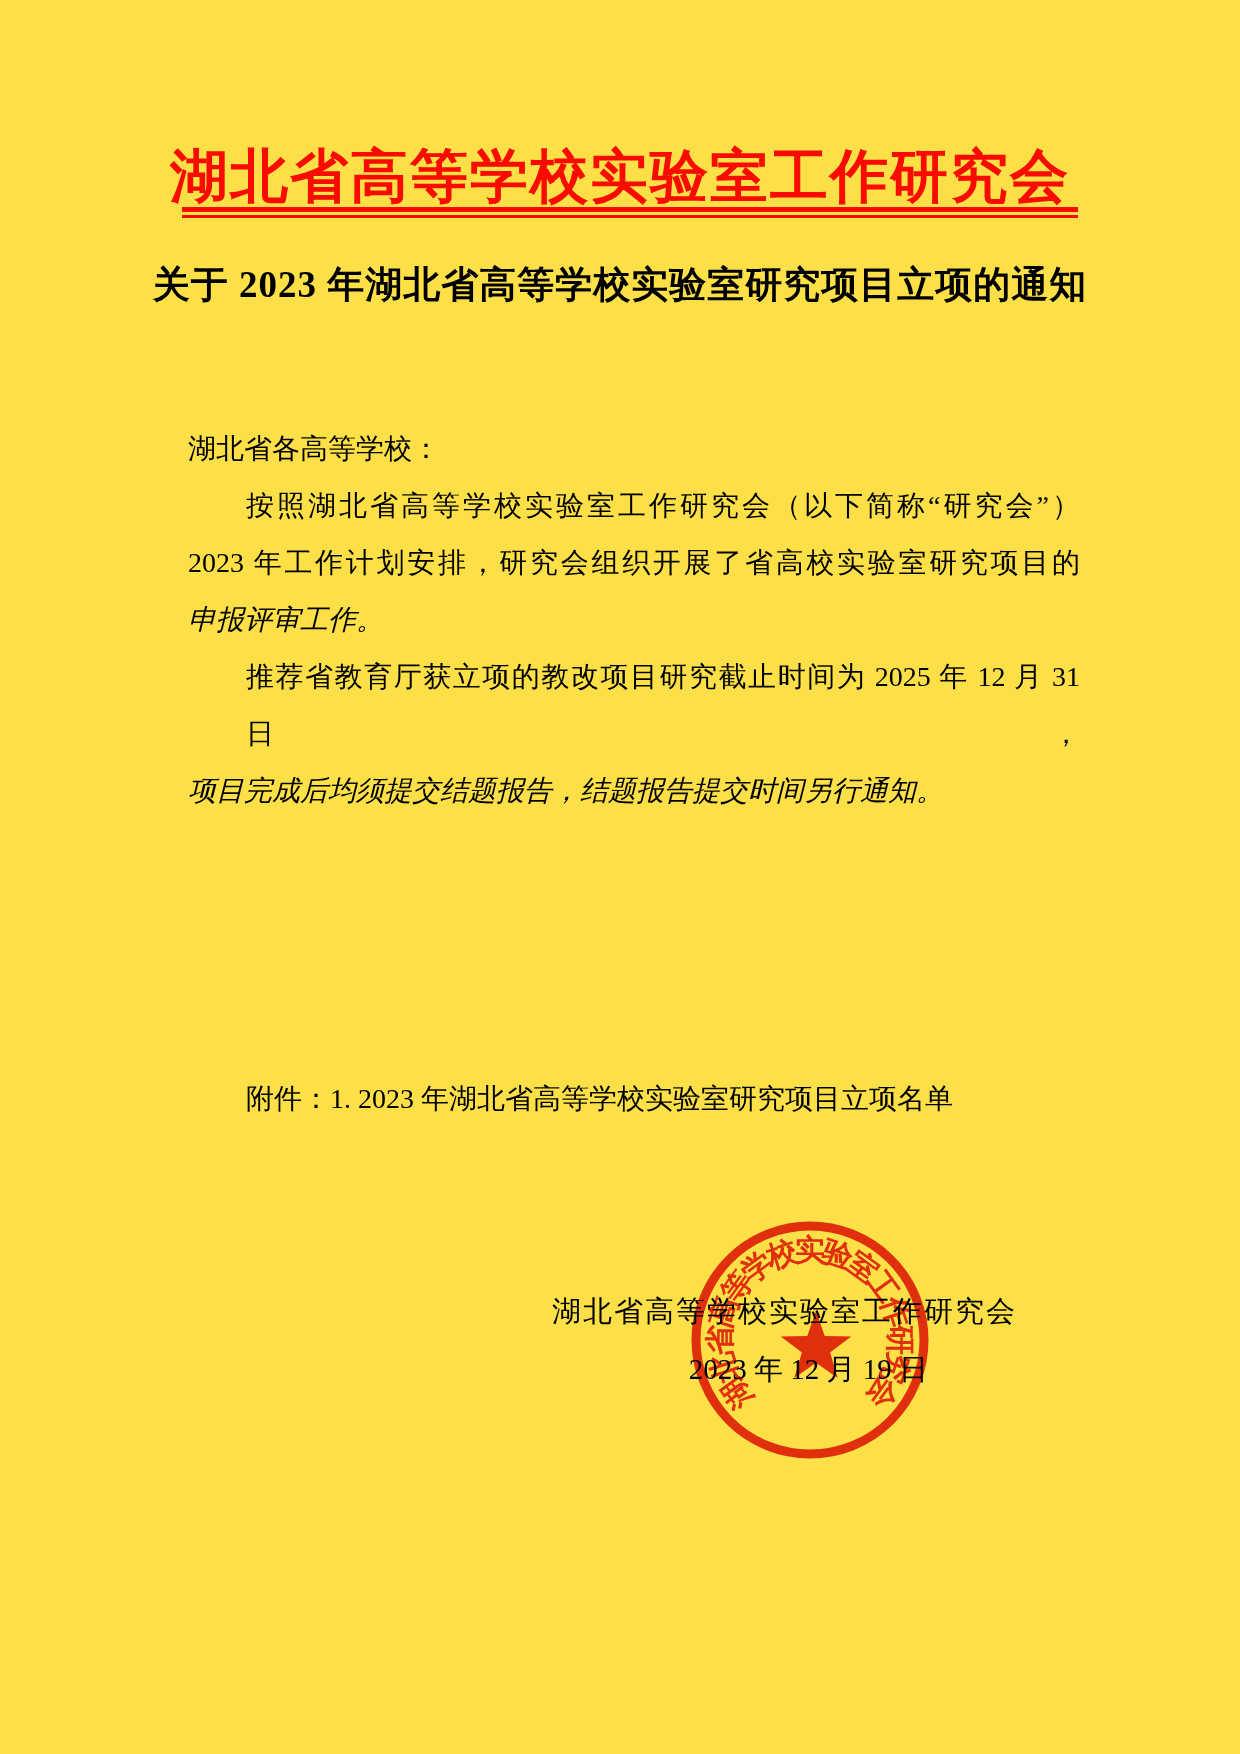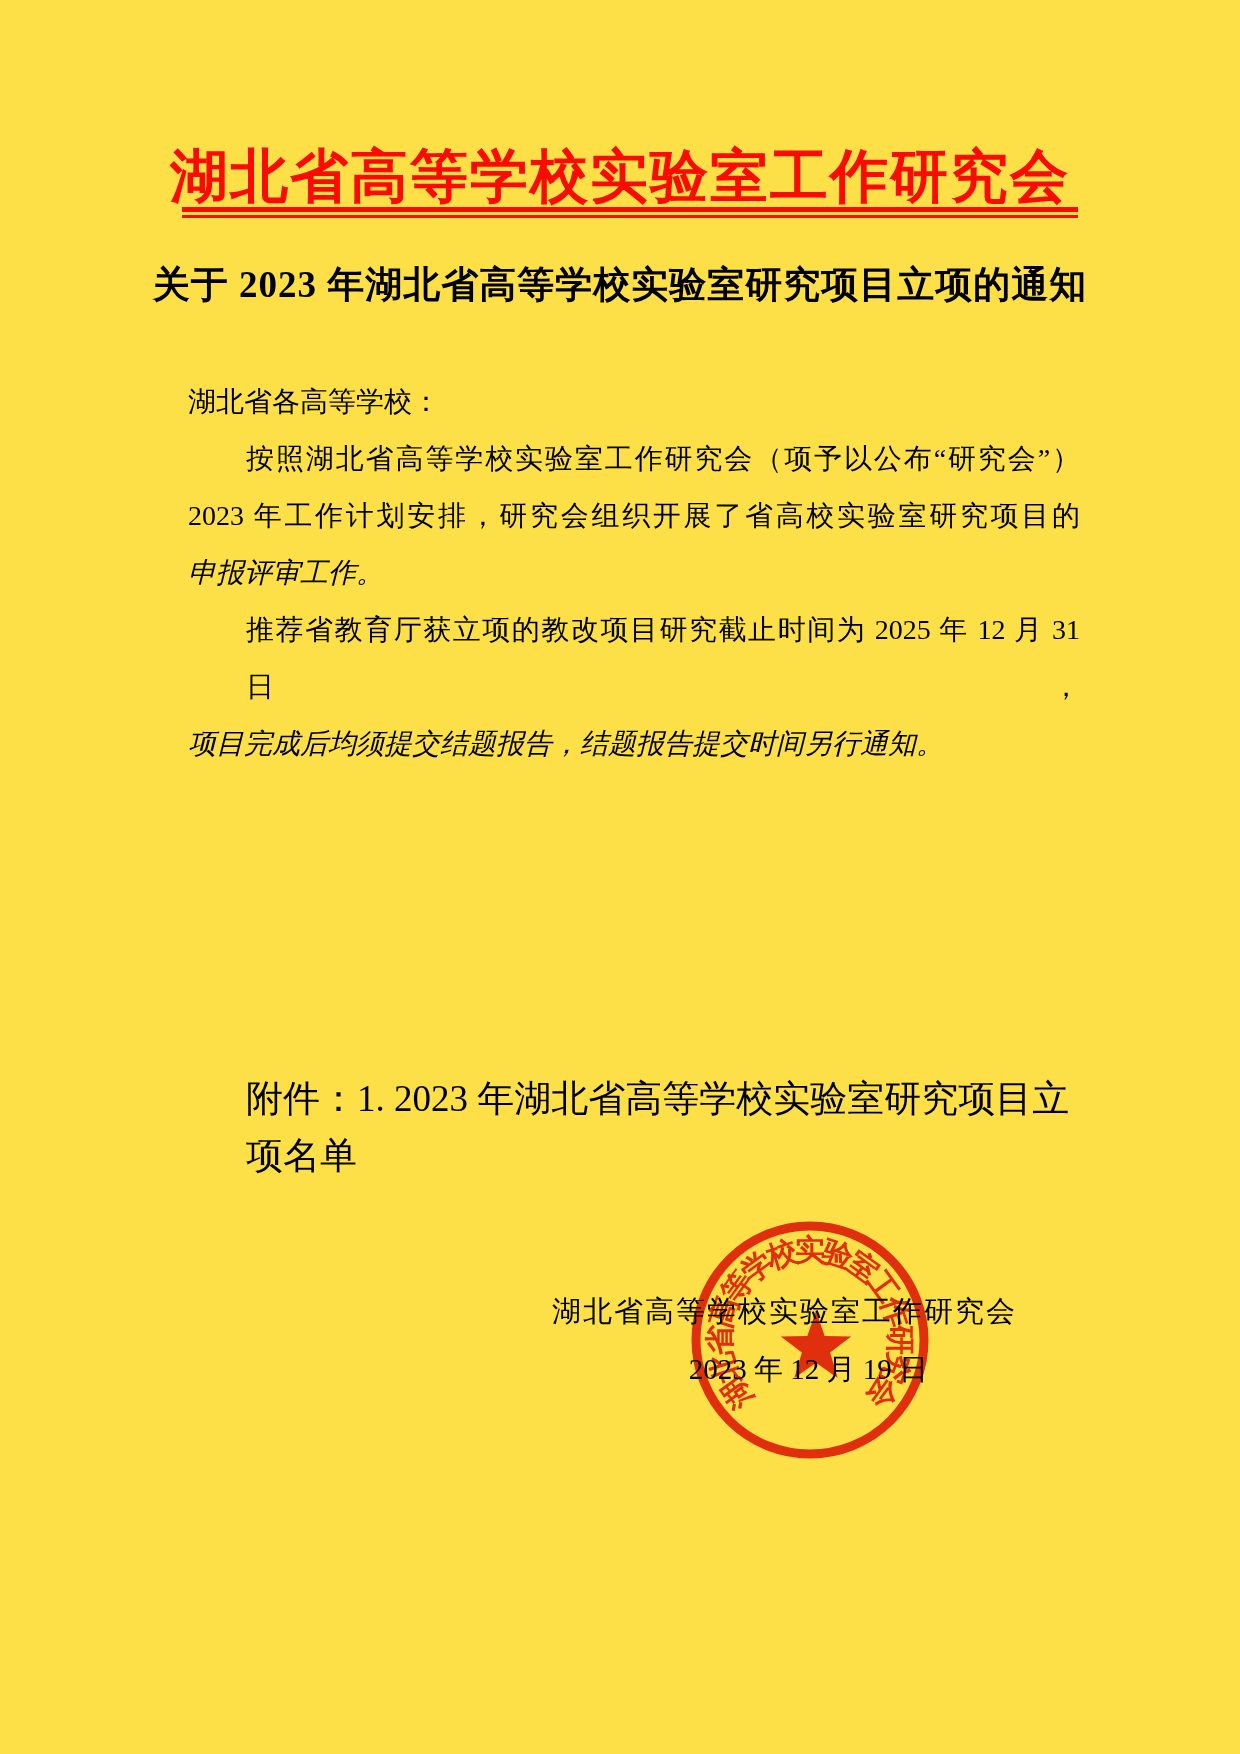--- a/index.html
+++ b/index.html
@@ -26,31 +26,31 @@
   
   .doc-title{
     position:absolute;top:260px;left:0;right:0;
     text-align:center;
     font-size:37px;font-weight:700;
     letter-spacing:1px;
     white-space:nowrap;
   }
   
   .body-block{
-    position:absolute;top:373px;left:188px;width:892px;
+    position:absolute;top:420px;left:188px;width:892px;
     font-size:28px;line-height:57px;
   }
   .line{min-height:57px;}
   .para .line{text-align:justify;text-align-last:justify;}
   .para .line:last-child{text-align-last:auto;font-style:italic;}
   .para .line:first-child{padding-left:58px;}
   
   .attachments{
     position:absolute;top:1070px;left:188px;width:892px;
-    font-size:37px;line-height:57px;
+    font-size:28px;line-height:57px;
   }
   .attachments .line:nth-child(1){padding-left:58px;}
   .attachments .line:nth-child(2){padding-left:145px;}
   
   .sig-org{
     position:absolute;top:1283px;right:223px;
     font-size:29px;line-height:57px;
     letter-spacing:2px;white-space:nowrap;
   }
   .sig-date{
@@ -79,21 +79,21 @@
 
   <div class="org-name" style="color: rgb(249, 11, 0);">湖北省高等学校实验室工作研究会</div>
   <div class="rule rule-thick" style="background-color: rgb(249, 11, 0);"></div>
   <div class="rule rule-thin" style="background-color: rgb(249, 11, 0);"></div>
 
   <div class="doc-title">关于 2023 年湖北省高等学校实验室研究项目立项的通知</div>
 
   <div class="body-block">
     <div class="line">湖北省各高等学校：</div>
     <div class="para">
-        <div class="line">按照湖北省高等学校实验室工作研究会（项予以公布“研究会”）</div>
+        <div class="line">按照湖北省高等学校实验室工作研究会（以下简称“研究会”）</div>
         <div class="line">2023 年工作计划安排，研究会组织开展了省高校实验室研究项目的</div>
         <div class="line">申报评审工作。</div>
       </div>
     <div class="para">
         <div class="line">推荐省教育厅获立项的教改项目研究截止时间为 2025 年 12 月 31 日，</div>
         <div class="line">项目完成后均须提交结题报告，结题报告提交时间另行通知。</div>
       </div>
   </div>
 
   <div class="attachments">

